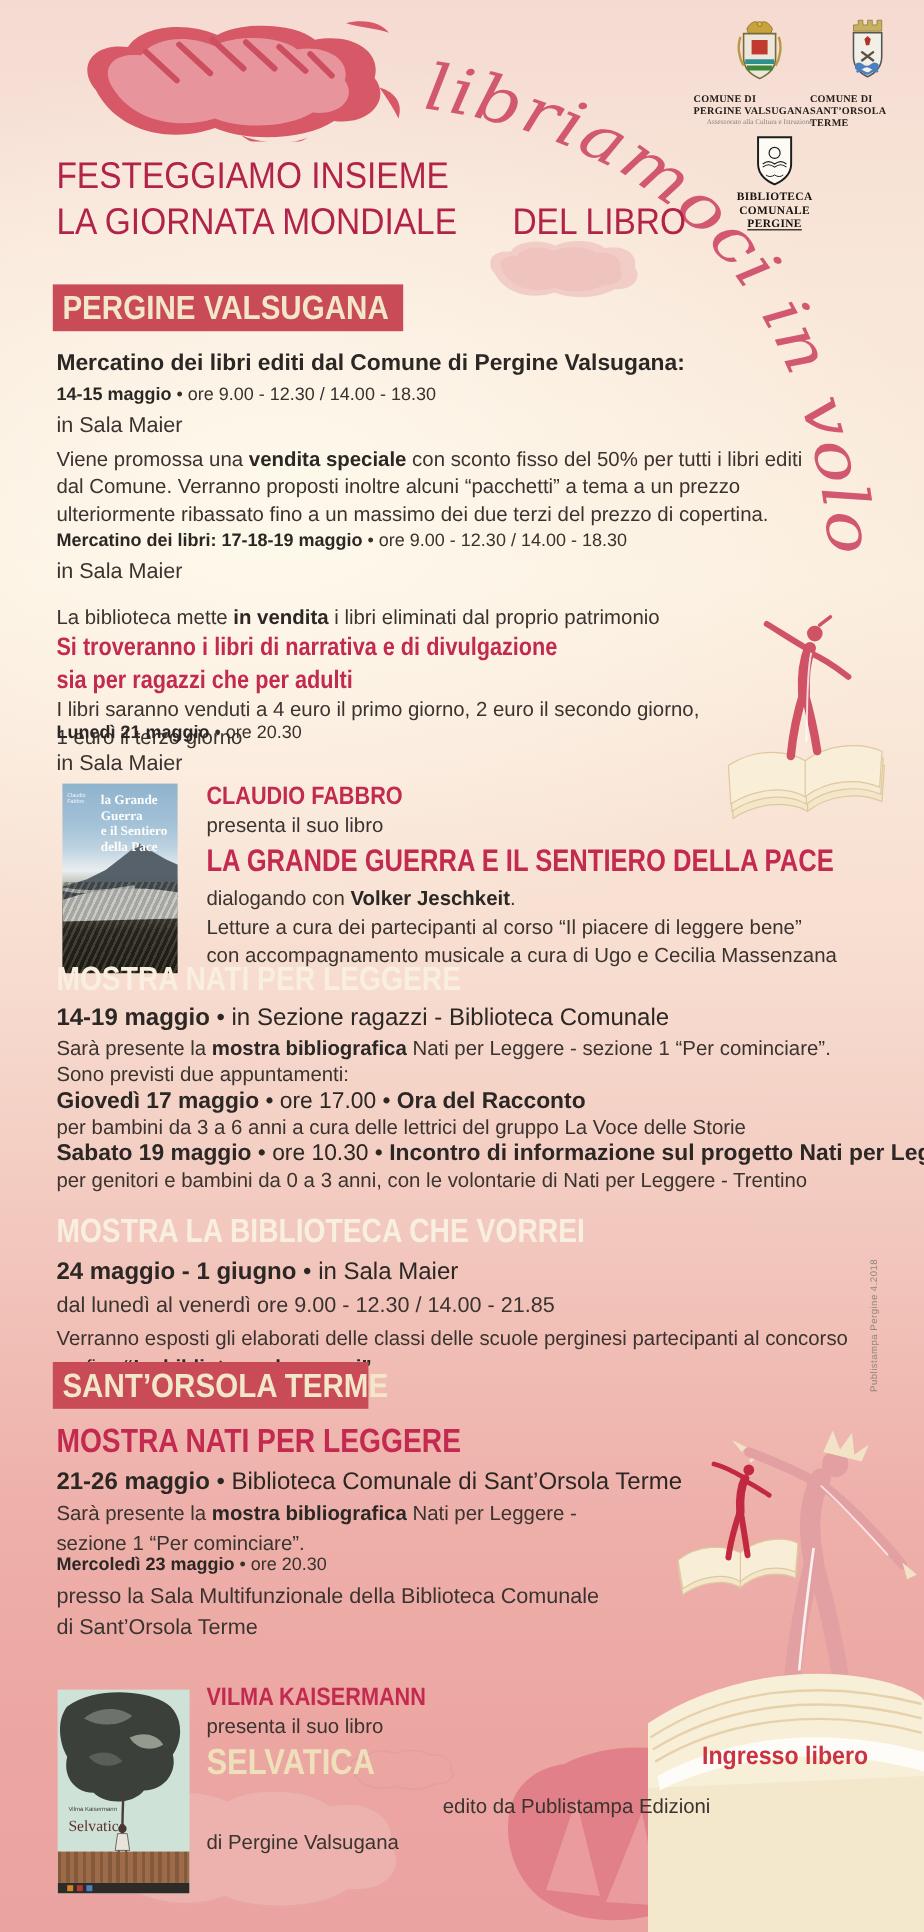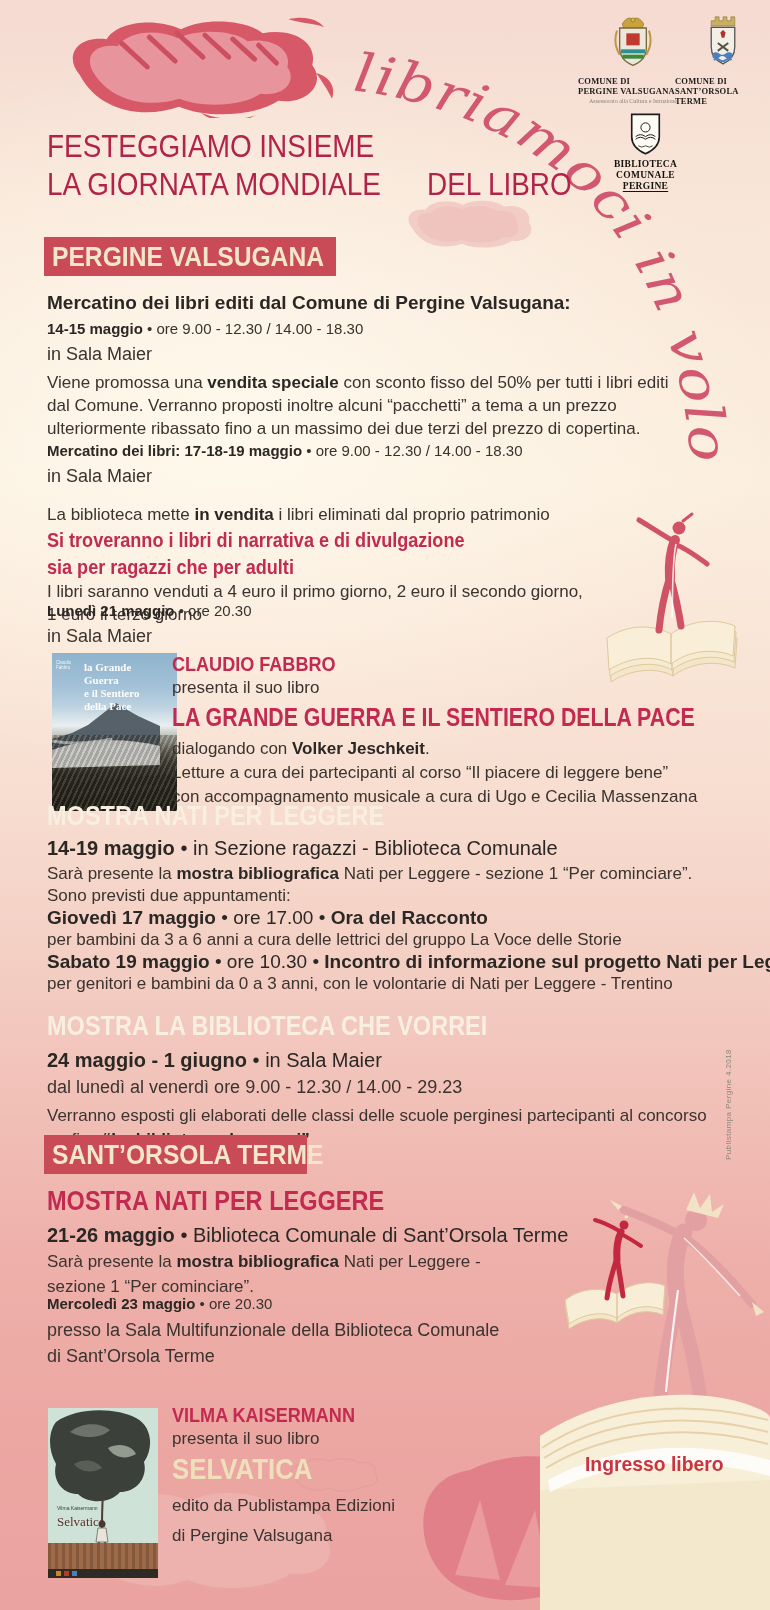--- a/index.html
+++ b/index.html
@@ -48,21 +48,21 @@
   .ingresso { color:#cb3340; font-weight:700; font-size:21px; line-height:24px; white-space:nowrap; }
 
   .logo-cap { font-family:"Liberation Serif", serif; font-size:8.5px; line-height:10px;
               font-weight:700; color:#23201d; text-align:left; letter-spacing:.2px; }
   .logo-sub { font-family:"Liberation Serif", serif; font-size:6px; line-height:7px;
               color:#8a837a; text-align:center; font-weight:400; margin-top:2px; }
   .bib-cap  { font-family:"Liberation Serif", serif; font-size:9.5px; line-height:11px;
               font-weight:700; color:#15130f; text-align:center; letter-spacing:.3px; }
   .bib-cap .u { text-decoration: underline; text-underline-offset:2px; }
 
-  .cover1 { left:52px; top:653px; width:125px; height:158px; overflow:hidden;
+  .cover1 { left:52px; top:653px; width:96px; height:158px; overflow:hidden;
     background: linear-gradient(180deg,#8fb3cd 0%,#a4c2d8 22%,#bdd2e0 34%,#e9eef0 46%,#a9a99d 56%,#55534a 66%,#2f2d26 78%,#232119 100%); }
   .cover1 .rocktex { position:absolute; left:0; right:0; top:52%; bottom:0; opacity:.55;
     background: repeating-linear-gradient(115deg, rgba(120,112,92,.55) 0 2px, rgba(15,13,10,.6) 2px 5px); }
   .cv1-author { position:absolute; left:4px; top:7px; width:26px; font-size:4.5px; line-height:5px; color:#f2f4f5; }
   .cv1-title { position:absolute; left:32px; top:8px; width:72px; font-family:"Liberation Serif", serif;
                font-weight:700; color:#fdfdfb; font-size:11px; line-height:13px; }
   .cover2 { left:48px; top:1408px; width:110px; height:170px; overflow:hidden; background:#cfe2d7; }
   .cv2-author { position:absolute; left:9px; top:97px; font-size:5px; color:#41403c; }
   .cv2-title { position:absolute; left:9px; top:106px; font-family:"Liberation Serif", serif;
                font-size:13px; color:#5d3330; }
@@ -302,21 +302,21 @@
     <div class="p tight">Sono previsti due appuntamenti:</div>
     <div class="evline"><span>Giovedì 17 maggio</span><span class="rest"> • ore 17.00 • </span><span>Ora del Racconto</span></div>
     <div class="p tight">per bambini da 3 a 6 anni a cura delle lettrici del gruppo La Voce delle Storie</div>
     <div class="evline"><span>Sabato 19 maggio</span><span class="rest"> • ore 10.30 • </span><span>Incontro di informazione sul progetto Nati per Leggere</span></div>
     <div class="p tight">per genitori e bambini da 0 a 3 anni, con le volontarie di Nati per Leggere - Trentino</div>
   </div>
 
   <div class="sec" style="top:1010px;">
     <div class="mostra"><span class="cx cx84">MOSTRA LA BIBLIOTECA CHE VORREI</span></div>
     <div class="dlineL" style="margin-top:4px;"><span>24 maggio - 1 giugno</span><span class="rest"> • in Sala Maier</span></div>
-    <div class="loc" style="line-height:26px;">dal lunedì al venerdì ore 9.00 - 12.30 / 14.00 - 29.23</div>
+    <div class="loc" style="line-height:26px;">dal lunedì al venerdì ore 9.00 - 12.30 / 14.00 - 21.85</div>
     <div class="p" style="width:692px;margin-top:4px;line-height:24px;"><span>Verranno esposti gli elaborati delle classi delle scuole perginesi partecipanti al concorso grafico </span><span class="b">“La biblioteca che vorrei”</span></div>
   </div>
 
   <div class="abs banner" style="left:44px;top:1135px;width:263px;">
     <span class="cx cx88">SANT’ORSOLA TERME</span>
   </div>
 
   <div class="sec" style="top:1185px;">
     <div class="mostra red"><span class="cx cx84">MOSTRA NATI PER LEGGERE</span></div>
     <div class="dlineL" style="margin-top:4px;"><span>21-26 maggio</span><span class="rest"> • Biblioteca Comunale di Sant’Orsola Terme</span></div>
@@ -348,21 +348,21 @@
         <i style="left:8px;"></i>
         <i style="left:16px;background:#b53a2e;"></i>
         <i style="left:24px;background:#4a7fc0;"></i>
       </div>
   </div>
 
   <div class="bkcol" style="top:1402px;width:420px;">
     <div class="author"><span class="cx cx86">VILMA KAISERMANN</span></div>
     <div class="presents">presenta il suo libro</div>
     <div class="selv-title"><span class="cx cx86">SELVATICA</span></div>
-    <div class="publine" style="margin-top:4px;">edito da Publistampa Edizioni</div>
+    <div class="publine" style="margin-top:4px;text-align:right;">edito da Publistampa Edizioni</div>
     <div class="publine">di Pergine Valsugana</div>
   </div>
 
   <div class="abs ingresso" style="left:585px;top:1452px;">
     <span class="cx cx92">Ingresso libero</span>
   </div>
 
   <div class="abs credit">Publistampa Pergine 4.2018</div>
 
 </div>

